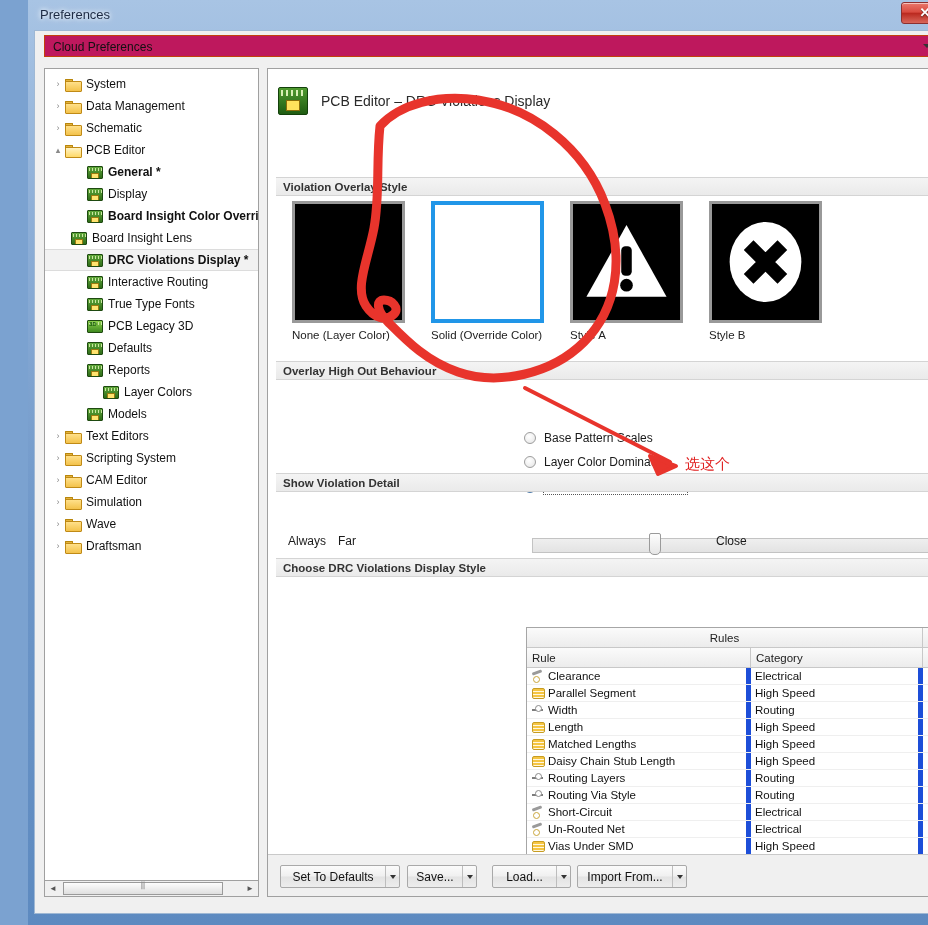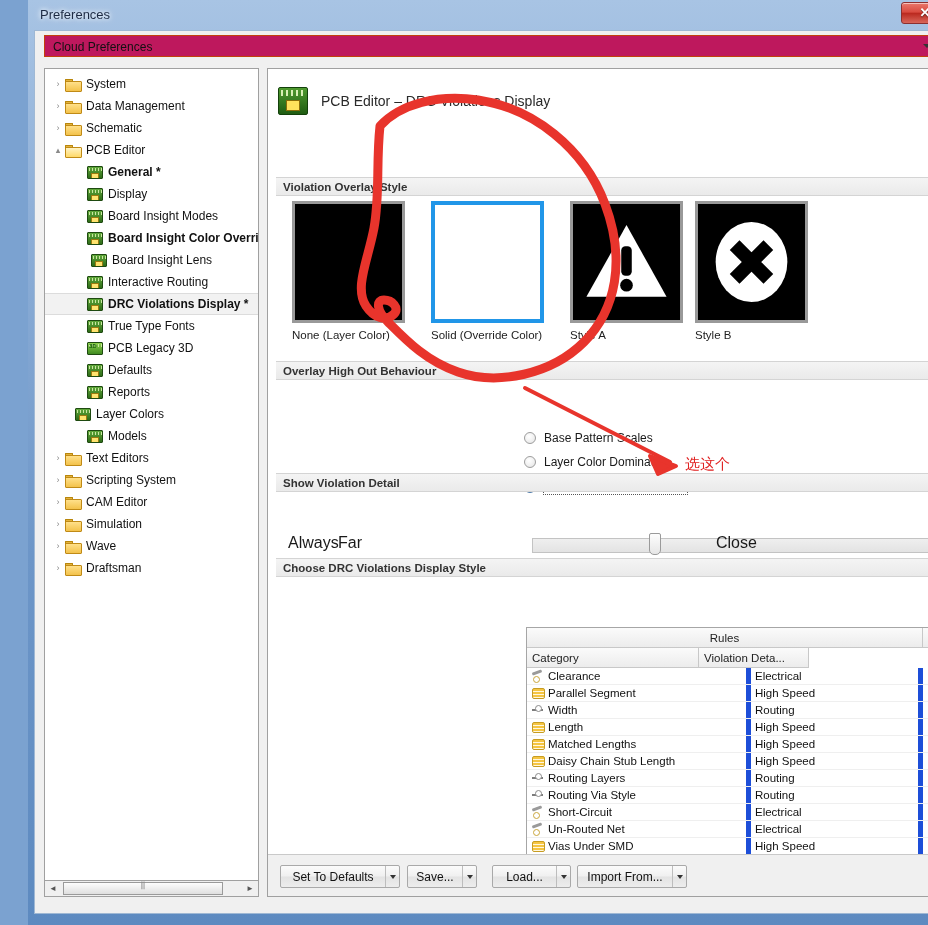--- a/index.html
+++ b/index.html
@@ -252,21 +252,21 @@
     cursor: pointer;
   }
   #slider-thumb {
     position: absolute; left: 382px; top: 464px;
     width: 12px; height: 22px;
     background: linear-gradient(180deg,#fdfdfd,#e6e6e6);
     border: 1px solid #9a9a9a;
     border-radius: 2px 2px 5px 5px;
     cursor: pointer;
   }
-  .slider-lbl { position: absolute; font-size: 16px; color: #1a1a1a; }
+  .slider-lbl { position: absolute; font-size: 12px; color: #1a1a1a; }
 
   
   #grid {
     position: absolute; left: 258px; top: 558px; width: 628px; height: 292px;
     border: 1px solid #a6a6a6; background: #fff;
     overflow: hidden;
   }
   .grp-hdr-row { display: flex; height: 20px; }
   .grp-hdr {
     background: linear-gradient(180deg,#fbfbfb,#ececec);
@@ -416,44 +416,39 @@
           <div class="tree-item bold" style="padding-left: 28px;">
             <span class="expander"></span>
             <span class="ic-pcb"></span>
             <span class="lbl">General *</span>
           </div>
           <div class="tree-item" style="padding-left: 28px;">
             <span class="expander"></span>
             <span class="ic-pcb"></span>
             <span class="lbl">Display</span>
           </div>
+          <div class="tree-item bold" style="padding-left: 28px;">
+            <span class="expander"></span>
+            <span class="ic-pcb"></span>
+            <span class="lbl">Board Insight Color Overrides</span>
+          </div>
+          <div class="tree-item" style="padding-left: 12px;">
+            <span class="expander"></span>
+            <span class="ic-pcb"></span>
+            <span class="lbl">Board Insight Lens</span>
+          </div>
+          <div class="tree-item selected bold" style="padding-left: 28px;">
+            <span class="expander"></span>
+            <span class="ic-pcb"></span>
+            <span class="lbl">DRC Violations Display *</span>
+          </div>
           <div class="tree-item" style="padding-left: 28px;">
             <span class="expander"></span>
             <span class="ic-pcb"></span>
-            <span class="lbl">Board Insight Modes</span>
-          </div>
-          <div class="tree-item bold" style="padding-left: 28px;">
-            <span class="expander"></span>
-            <span class="ic-pcb"></span>
-            <span class="lbl">Board Insight Color Overrides</span>
-          </div>
-          <div class="tree-item" style="padding-left: 32px;">
-            <span class="expander"></span>
-            <span class="ic-pcb"></span>
-            <span class="lbl">Board Insight Lens</span>
-          </div>
-          <div class="tree-item" style="padding-left: 28px;">
-            <span class="expander"></span>
-            <span class="ic-pcb"></span>
             <span class="lbl">Interactive Routing</span>
-          </div>
-          <div class="tree-item selected bold" style="padding-left: 28px;">
-            <span class="expander"></span>
-            <span class="ic-pcb"></span>
-            <span class="lbl">DRC Violations Display *</span>
           </div>
           <div class="tree-item" style="padding-left: 28px;">
             <span class="expander"></span>
             <span class="ic-pcb"></span>
             <span class="lbl">True Type Fonts</span>
           </div>
           <div class="tree-item" style="padding-left: 28px;">
             <span class="expander"></span>
             <span class="ic-pcb three-d"></span>
             <span class="lbl">PCB Legacy 3D</span>
@@ -461,21 +456,21 @@
           <div class="tree-item" style="padding-left: 28px;">
             <span class="expander"></span>
             <span class="ic-pcb"></span>
             <span class="lbl">Defaults</span>
           </div>
           <div class="tree-item" style="padding-left: 28px;">
             <span class="expander"></span>
             <span class="ic-pcb"></span>
             <span class="lbl">Reports</span>
           </div>
-          <div class="tree-item" style="padding-left: 16px;">
+          <div class="tree-item" style="padding-left: 44px;">
             <span class="expander"></span>
             <span class="ic-pcb"></span>
             <span class="lbl">Layer Colors</span>
           </div>
           <div class="tree-item" style="padding-left: 28px;">
             <span class="expander"></span>
             <span class="ic-pcb"></span>
             <span class="lbl">Models</span>
           </div>
           <div class="tree-item" style="padding-left: 6px;">
@@ -536,21 +531,21 @@
             <div class="cap">Solid (Override Color)</div>
           </div>
           <div class="style-thumb" style="left: 302px; top: 132px;">
             <div class="box"><svg width="100%" height="100%" viewBox="0 0 100 110">
                 <polygon points="50,20 88,88 12,88" fill="#ffffff"></polygon>
                 <rect x="45" y="40" width="10" height="28" rx="4" fill="#000"></rect>
                 <circle cx="50" cy="77" r="6" fill="#000"></circle>
               </svg></div>
             <div class="cap">Style A</div>
           </div>
-          <div class="style-thumb" style="left: 427px; top: 132px; border-radius: 12px;">
+          <div class="style-thumb" style="left: 441px; top: 132px; border-radius: 12px;">
             <div class="box"><svg width="100%" height="100%" viewBox="0 0 100 110">
                 <ellipse cx="50" cy="55" rx="34" ry="38" fill="#ffffff"></ellipse>
                 <path d="M34 39 L66 71 M66 39 L34 71" stroke="#000" stroke-width="13" stroke-linecap="butt"></path>
               </svg></div>
             <div class="cap">Style B</div>
           </div>
         </div>
 
       <div class="section-bar" style="top:292px">Overlay High Out Behaviour</div>
 
@@ -572,20 +567,21 @@
       <div class="section-bar" style="top:404px">Show Violation Detail</div>
 
       <div class="section-bar" style="top:489px">Choose DRC Violations Display Style</div>
 
       <div id="grid">
         <div class="grp-hdr-row">
           <div class="grp-hdr w-rules-grp">Rules</div>
           <div class="grp-hdr w-disp-grp">Display</div>
         </div>
         <div class="col-hdr-row">
+          <div class="col-hdr w-rule">Rule</div>
           <div class="col-hdr w-cat">Category</div>
           <div class="col-hdr w-vd">
             <span>Violation Deta...</span>
 
           </div>
 
         </div>
         <div id="grid-rows">
             <div class="grow">
               <div class="cell w-rule">

